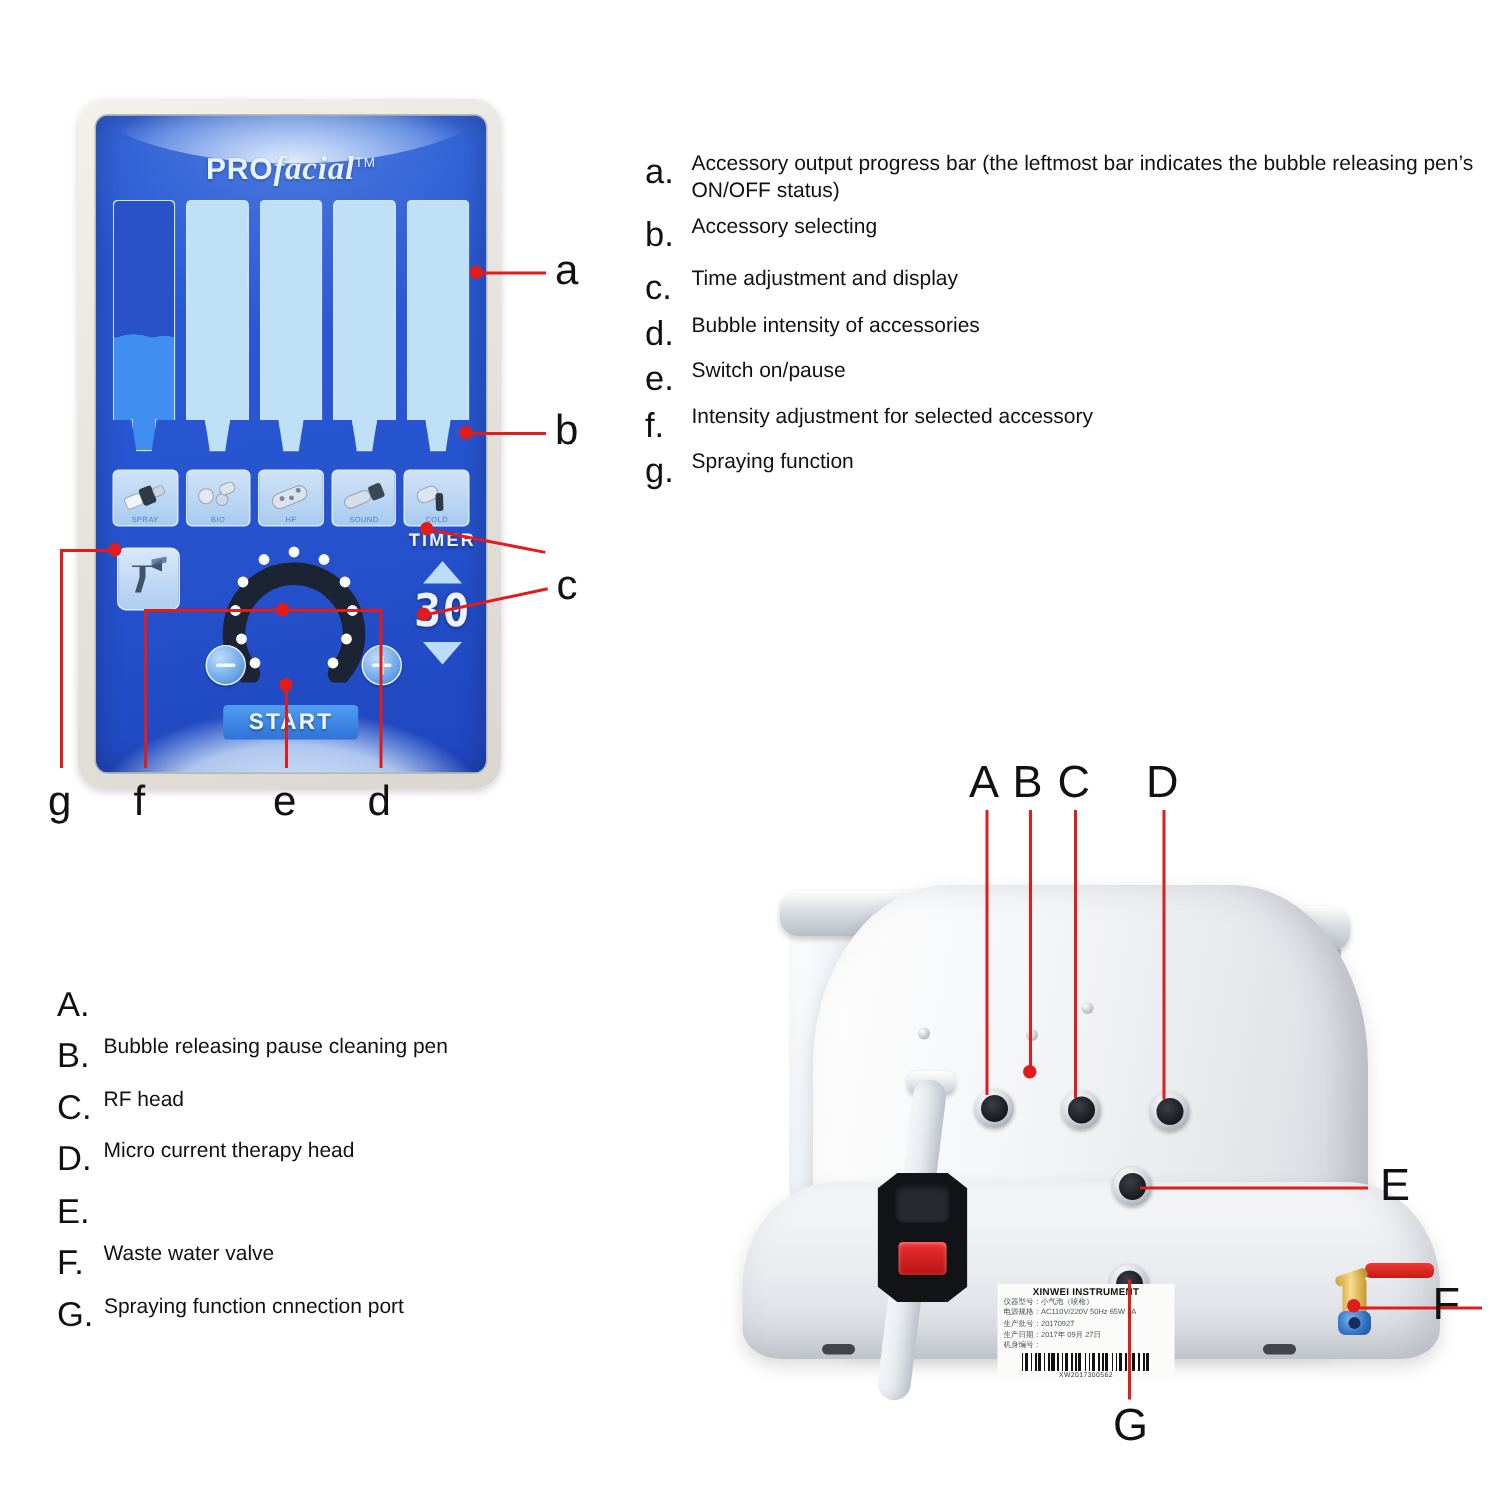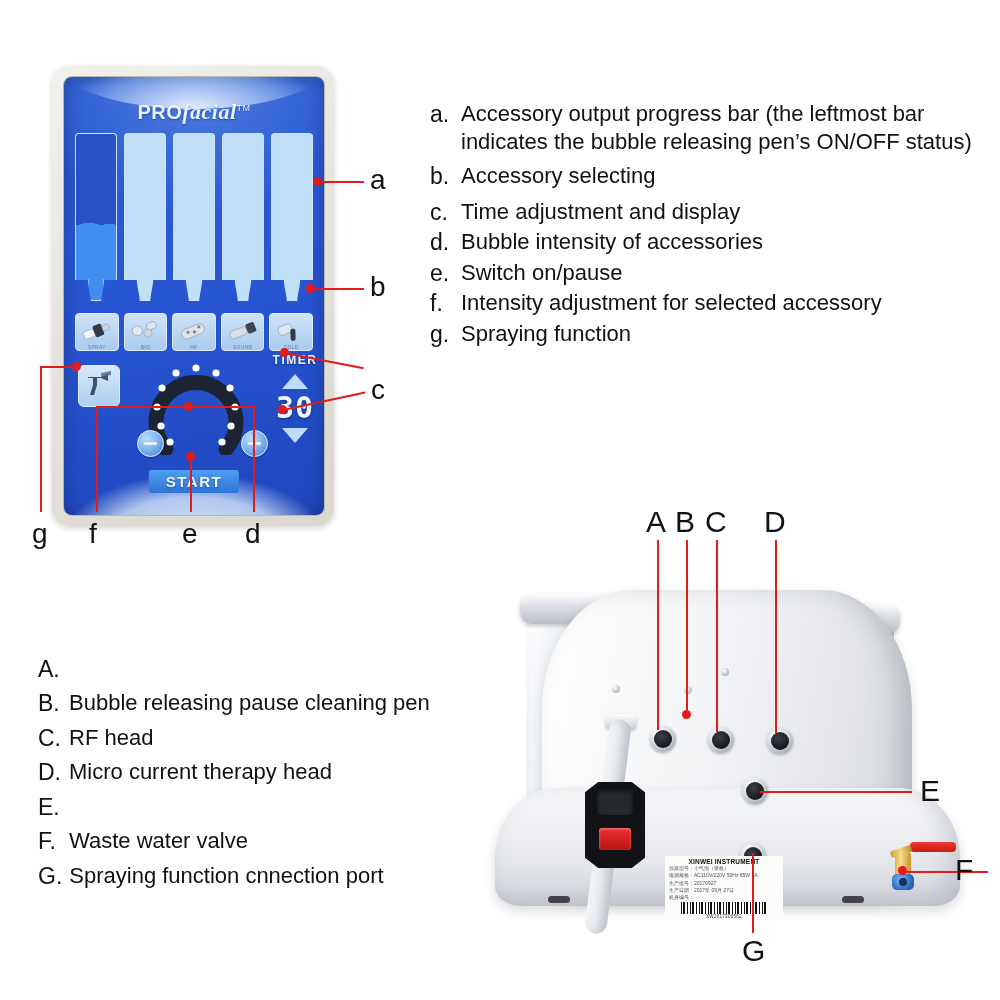--- a/index.html
+++ b/index.html
@@ -148,21 +148,21 @@
     line-height:1;
   }
   .cl-letter.big{font-size:30px;}
 
   
   .legend-item{display:flex;align-items:flex-start;}
   .legend-key{
     flex:0 0 auto;font-size:23px;color:#111;margin-right:7px;
     line-height:1.28;min-width:24px;
   }
-  .legend-text{font-size:22px;color:#111;line-height:1.28;}
+  .legend-text{font-size:14px;color:#111;line-height:1.28;}
   #legend-abc{left:430px;top:100px;width:560px;}
   #legend-abc .legend-item{margin-bottom:1px;}
   #legend-abc .legend-item.gap{margin-bottom:6px;}
   #legend-ABC{left:38px;top:655px;width:430px;}
   #legend-ABC .legend-item{margin-bottom:5px;}
 
   
   #machine{left:490px;top:560px;width:500px;height:400px;}
   .mbody{
     position:absolute;left:52px;top:30px;width:370px;height:310px;

